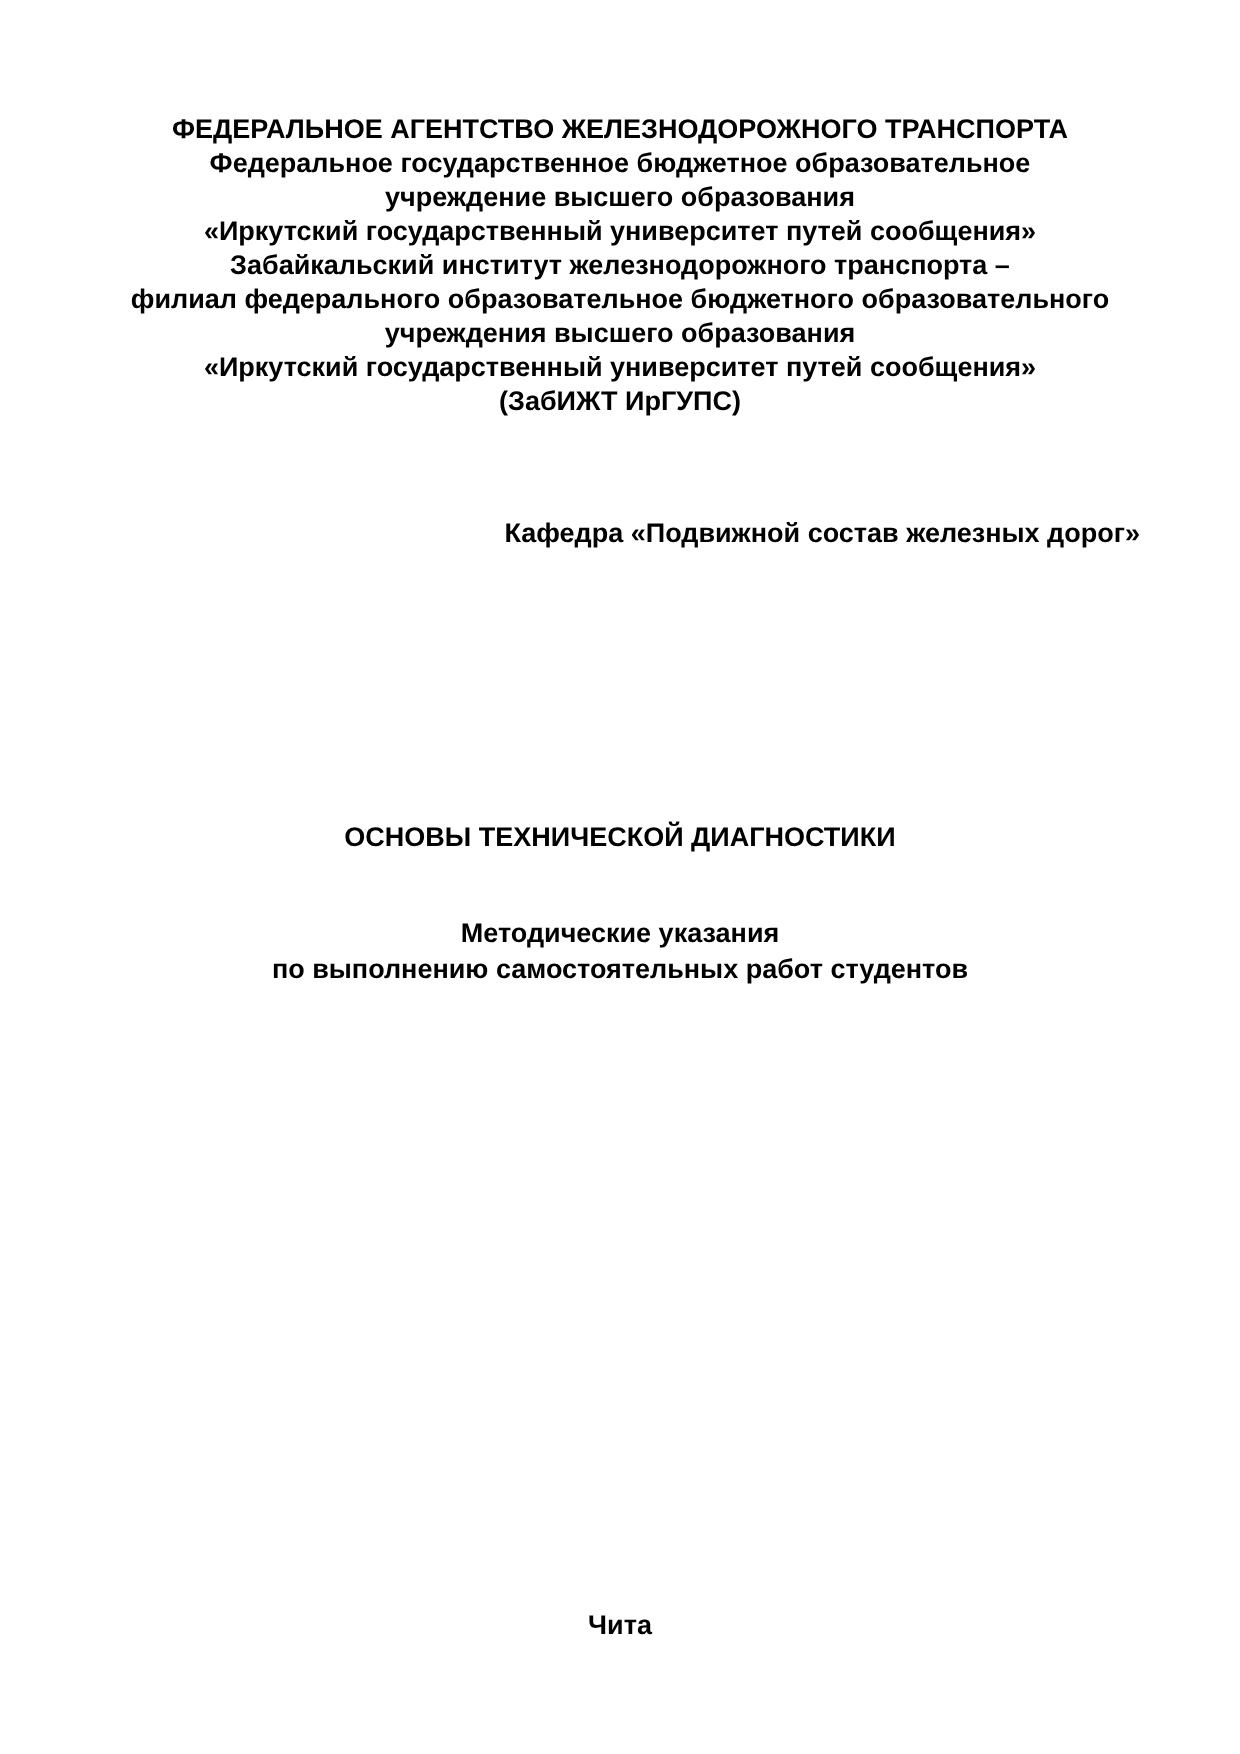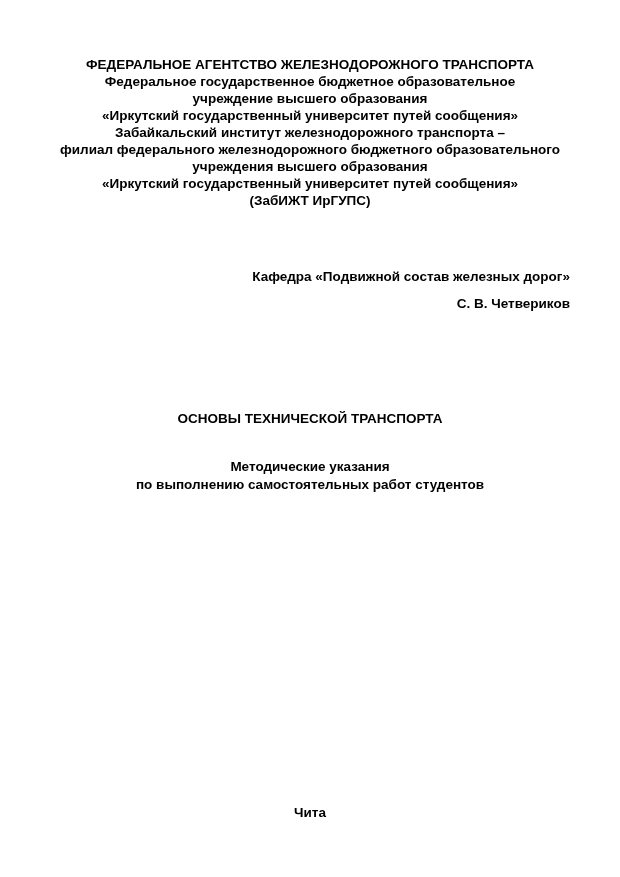--- a/index.html
+++ b/index.html
@@ -25,48 +25,47 @@
     right: 0;
     text-align: center;
   }
   .right-block {
     position: absolute;
     left: 40px;
     right: 50px;
     text-align: right;
   }
   .header-block  { top: 56px; }
-  .dept-line     { top: 268px; }
+  .dept-line     { top: 258px; }
   .author-line   { top: 295px; }
   .title-line    { top: 410px; }
   .subtitle-block{ top: 458px; line-height: 18px; }
   .imprint-block { top: 804px; line-height: 18px; }
 </style>
 </head>
 <body>
 
 <div class="page">
 
   <div class="center-block header-block">
       <div>ФЕДЕРАЛЬНОЕ АГЕНТСТВО ЖЕЛЕЗНОДОРОЖНОГО ТРАНСПОРТА</div>
       <div>Федеральное государственное бюджетное образовательное</div>
       <div>учреждение высшего образования</div>
       <div>«Иркутский государственный университет путей сообщения»</div>
       <div>Забайкальский институт железнодорожного транспорта –</div>
-      <div>филиал федерального железнодорожного бюджетного образовательного</div>
+      <div>филиал федерального образовательное бюджетного образовательного</div>
       <div>учреждения высшего образования</div>
       <div>«Иркутский государственный университет путей сообщения»</div>
       <div>(ЗабИЖТ ИрГУПС)</div>
     </div>
 
   <div class="right-block dept-line">Кафедра «Подвижной состав железных дорог»</div>
 
-  <div class="right-block author-line">С. В. Четвериков</div>
 
-  <div class="center-block title-line">ОСНОВЫ ТЕХНИЧЕСКОЙ ТРАНСПОРТА</div>
+  <div class="center-block title-line">ОСНОВЫ ТЕХНИЧЕСКОЙ ДИАГНОСТИКИ</div>
 
   <div class="center-block subtitle-block">
     <div>Методические указания</div>
     <div>по выполнению самостоятельных работ студентов</div>
   </div>
 
   <div class="center-block imprint-block">
     <div>Чита</div>
   </div>
 

